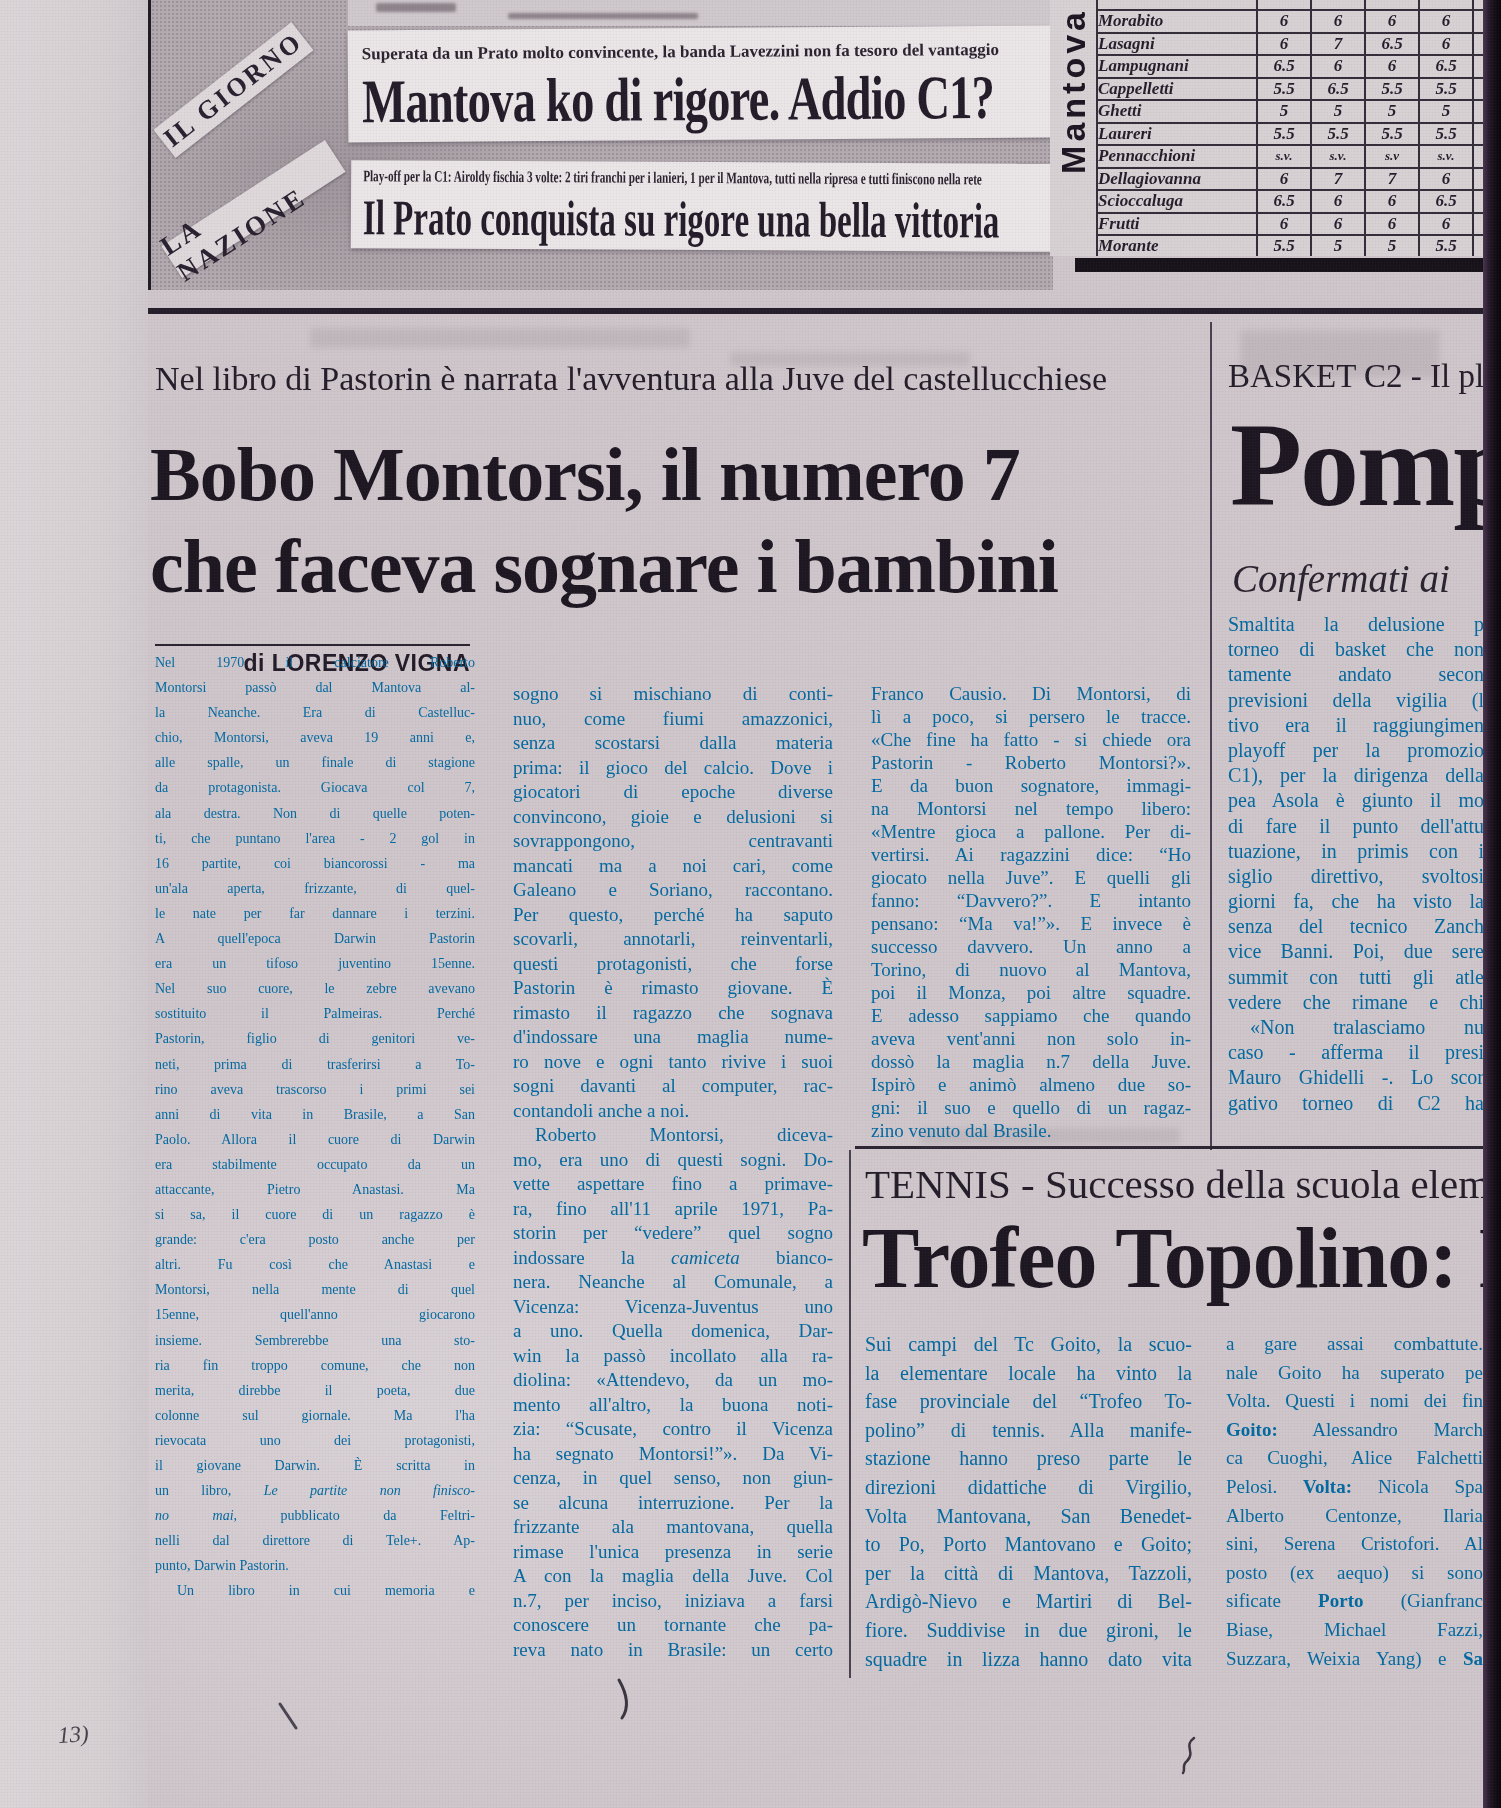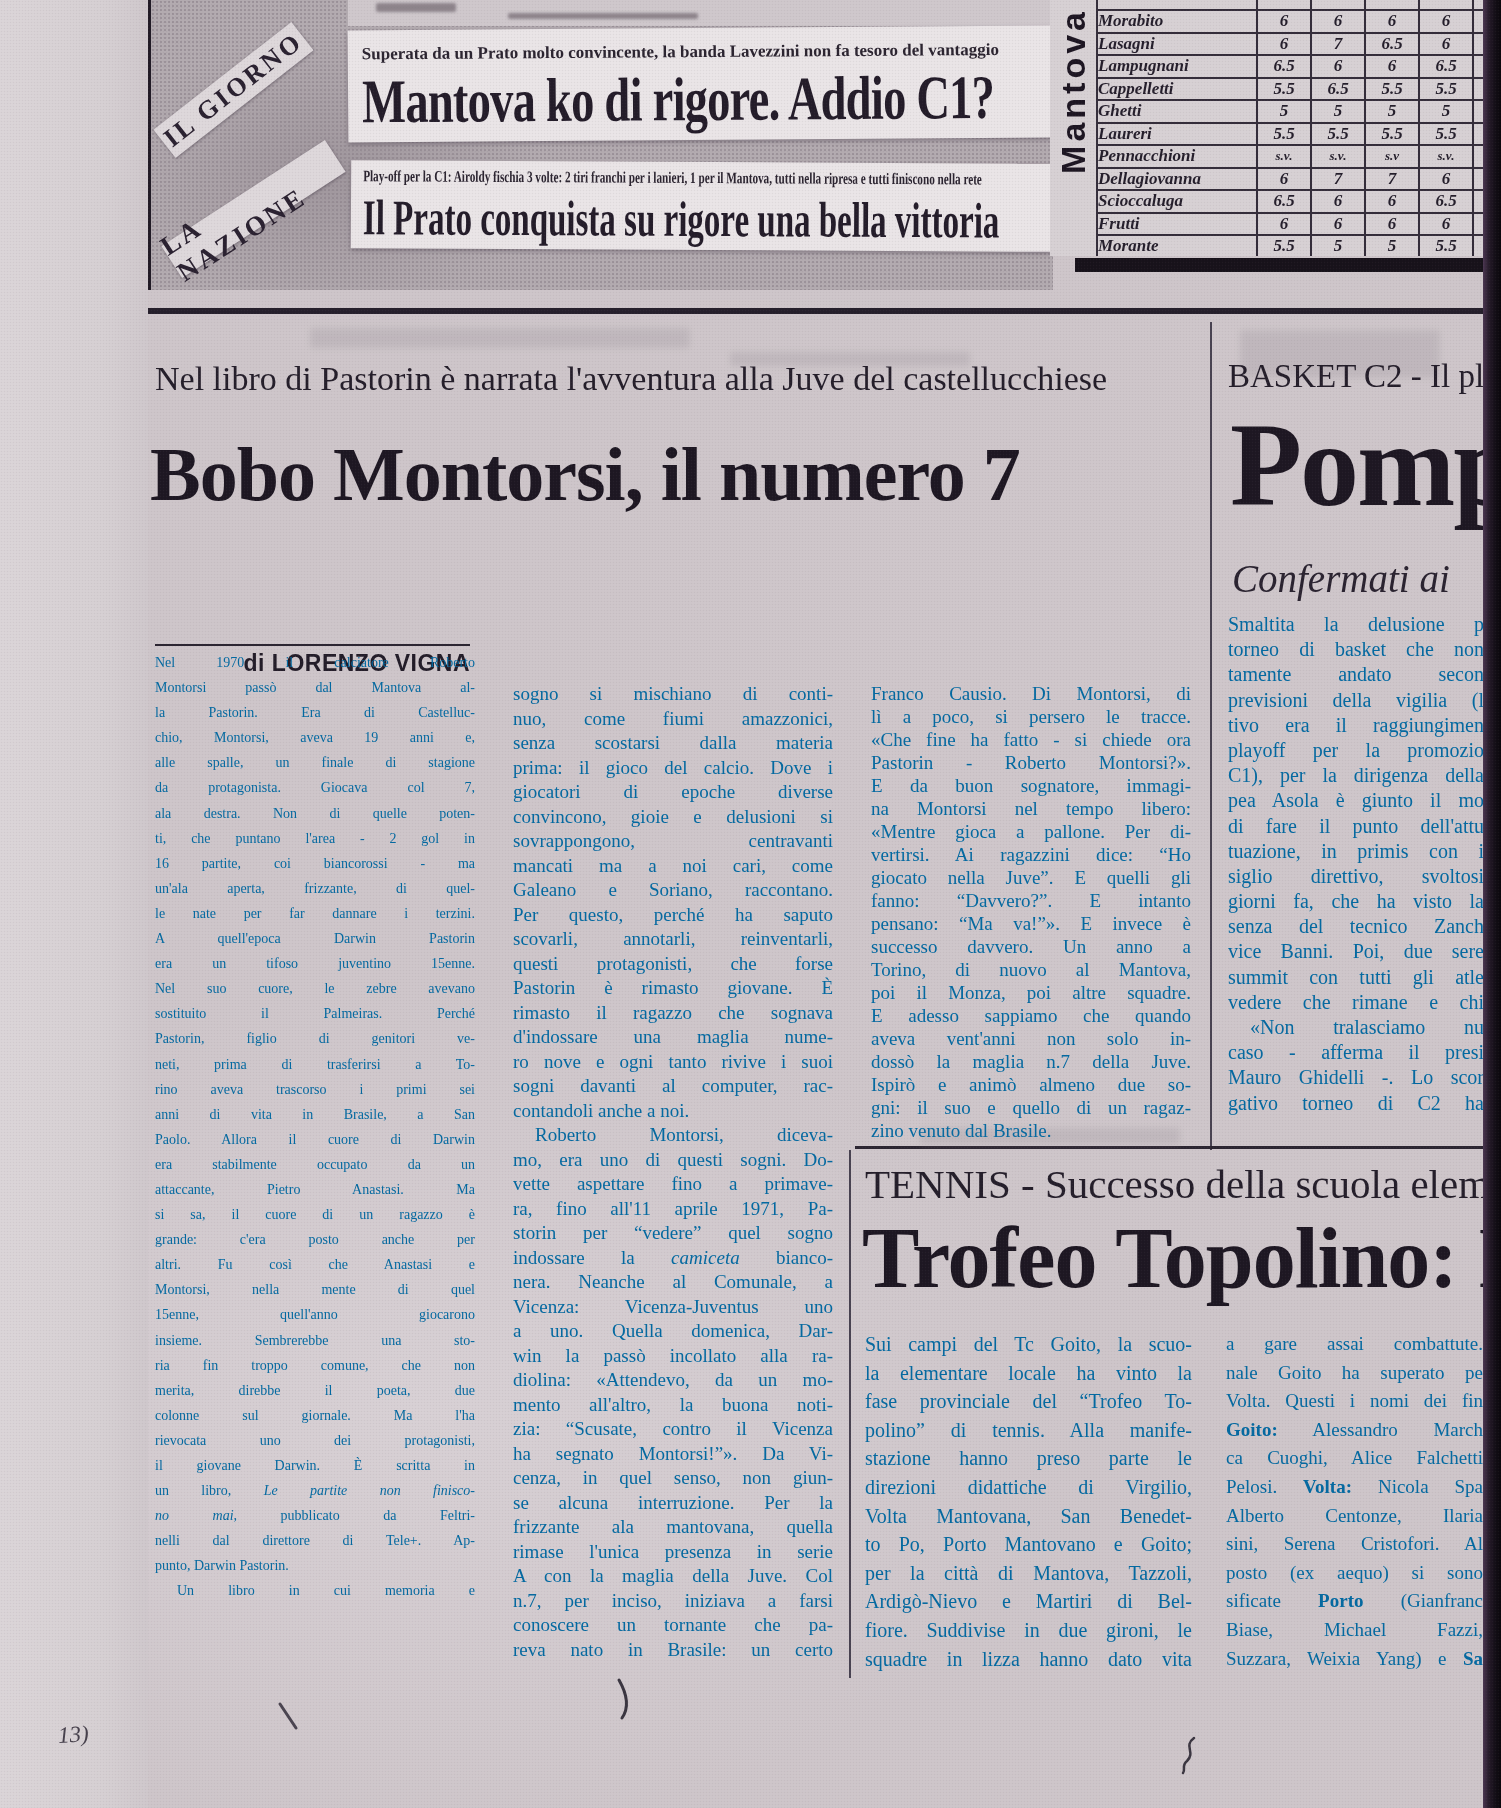--- a/index.html
+++ b/index.html
@@ -230,28 +230,29 @@
 <div class="basket-rule"></div>
 
 <div class="ghost" style="left:310px;top:328px;width:380px;height:20px;"></div>
 <div class="ghost" style="left:730px;top:352px;width:240px;height:14px;"></div>
 <div class="ghost" style="left:1240px;top:330px;width:200px;height:48px;"></div>
 <div class="ghost" style="left:920px;top:1128px;width:260px;height:16px;"></div>
 
 <div class="kicker main-kicker">Nel libro di Pastorin è narrata l'avventura alla Juve del castellucchiese</div>
 <div class="headline main-headline">
   <div>Bobo Montorsi, il numero 7</div>
+  <div>che faceva sognare i bambini</div>
 </div>
 <div class="byline-rule"></div>
 <div class="byline">di LORENZO VIGNA</div>
 
 <div class="textcol" style="left:155px;top:650px;width:320px;font-size:14px;--lh:25.1px;">
     <div class="bodyline">Nel 1970 il calciatore Roberto</div>
     <div class="bodyline">Montorsi passò dal Mantova al-</div>
-    <div class="bodyline">la Pastorin. Era di Castelluc-</div>
+    <div class="bodyline">la Neanche. Era di Castelluc-</div>
     <div class="bodyline">chio, Montorsi, aveva 19 anni e,</div>
     <div class="bodyline">alle spalle, un finale di stagione</div>
     <div class="bodyline">da protagonista. Giocava col 7,</div>
     <div class="bodyline">ala destra. Non di quelle poten-</div>
     <div class="bodyline">ti, che puntano l'area - 2 gol in</div>
     <div class="bodyline">16 partite, coi biancorossi - ma</div>
     <div class="bodyline">un'ala aperta, frizzante, di quel-</div>
     <div class="bodyline">le nate per far dannare i terzini.</div>
     <div class="bodyline">A quell'epoca Darwin Pastorin</div>
     <div class="bodyline">era un tifoso juventino 15enne.</div>

